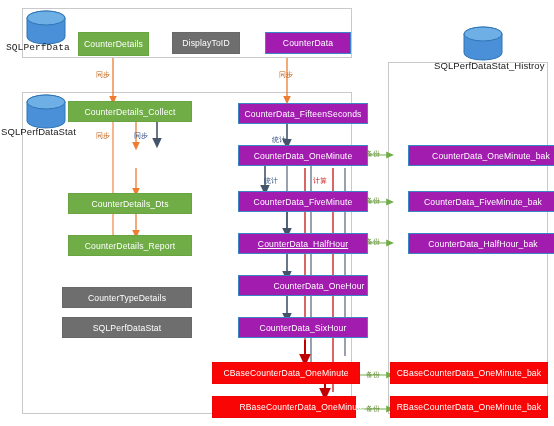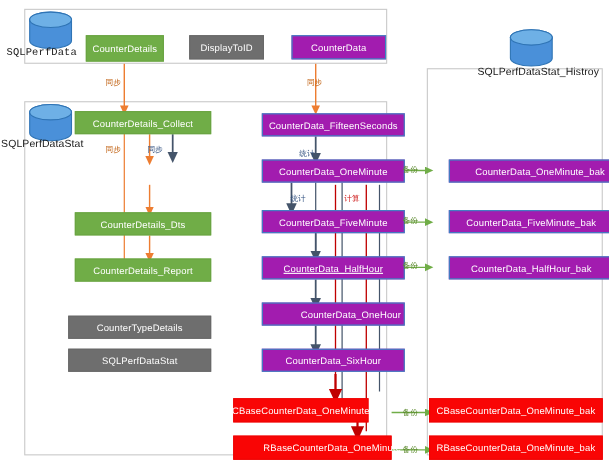--- a/index.html
+++ b/index.html
@@ -169,21 +169,21 @@
   <div class="node green" style="left:68px;top:235px;width:124px;height:21px;">CounterDetails_Report</div>
   <div class="node gray" style="left:62px;top:287px;width:130px;height:21px;">CounterTypeDetails</div>
   <div class="node gray" style="left:62px;top:317px;width:130px;height:21px;">SQLPerfDataStat</div>
 
   <div class="node blue" style="left:222px;top:103px;width:130px;height:21px;">CounterData_FifteenSeconds</div>
   <div class="node blue" style="left:222px;top:145px;width:130px;height:21px;">CounterData_OneMinute</div>
   <div class="node blue" style="left:222px;top:191px;width:130px;height:21px;">CounterData_FiveMinute</div>
   <div class="node blue" style="left:222px;top:233px;width:130px;height:21px;text-decoration:underline;">CounterData_HalfHour</div>
   <div class="node blue" style="left:222px;top:275px;width:130px;height:21px;padding-left:32px;">CounterData_OneHour</div>
   <div class="node blue" style="left:222px;top:317px;width:130px;height:21px;">CounterData_SixHour</div>
-  <div class="node red" style="left:212px;top:362px;width:123px;height:22px;">CBaseCounterData_OneMinute</div>
+  <div class="node red" style="left:212px;top:362px;width:148px;height:22px;">CBaseCounterData_OneMinute</div>
   <div class="node red" style="left:212px;top:396px;width:144px;height:22px;padding-left:36px;">RBaseCounterData_OneMinute</div>
 
   <div class="node blue" style="left:392px;top:145px;width:166px;height:21px;">CounterData_OneMinute_bak</div>
   <div class="node blue" style="left:392px;top:191px;width:150px;height:21px;">CounterData_FiveMinute_bak</div>
   <div class="node blue" style="left:392px;top:233px;width:150px;height:21px;">CounterData_HalfHour_bak</div>
   <div class="node red" style="left:390px;top:396px;width:158px;height:22px;">RBaseCounterData_OneMinute_bak</div>
   <div class="node red" style="left:390px;top:362px;width:158px;height:22px;">CBaseCounterData_OneMinute_bak</div>
 
   <div id="edge-labels">
       <div class="wlabel orange" style="left: 96px; top: 70px;">同步</div>

